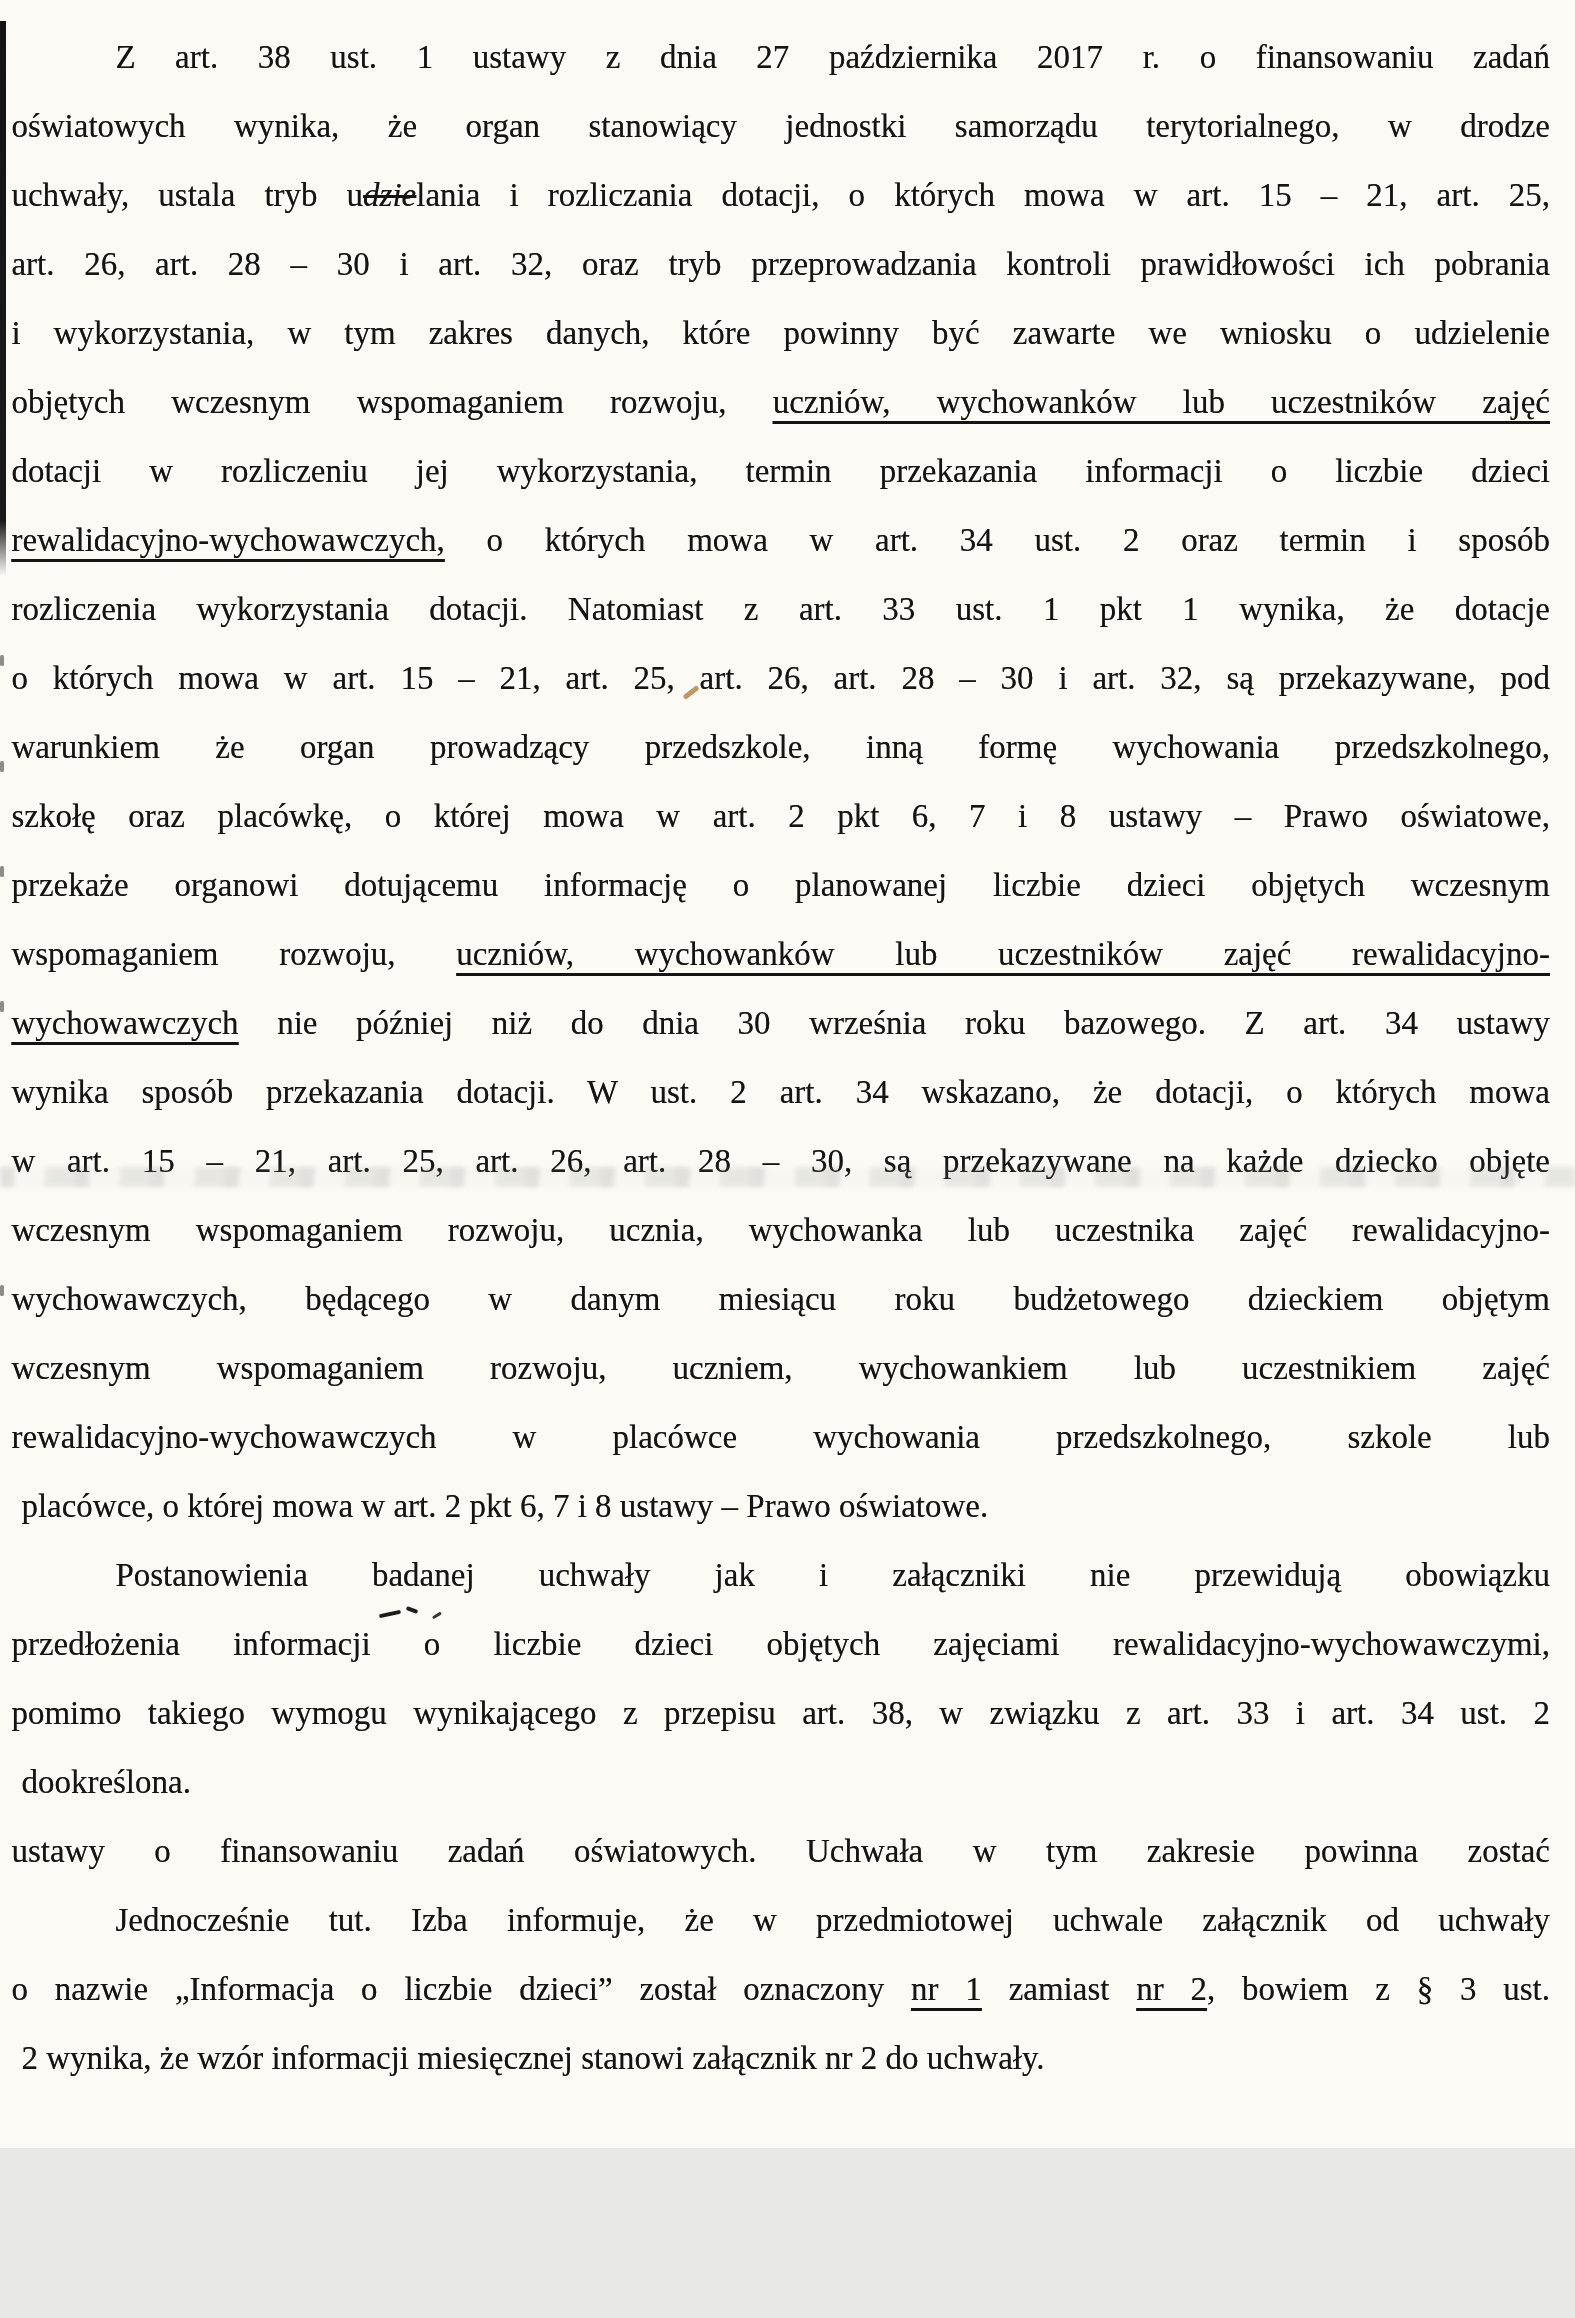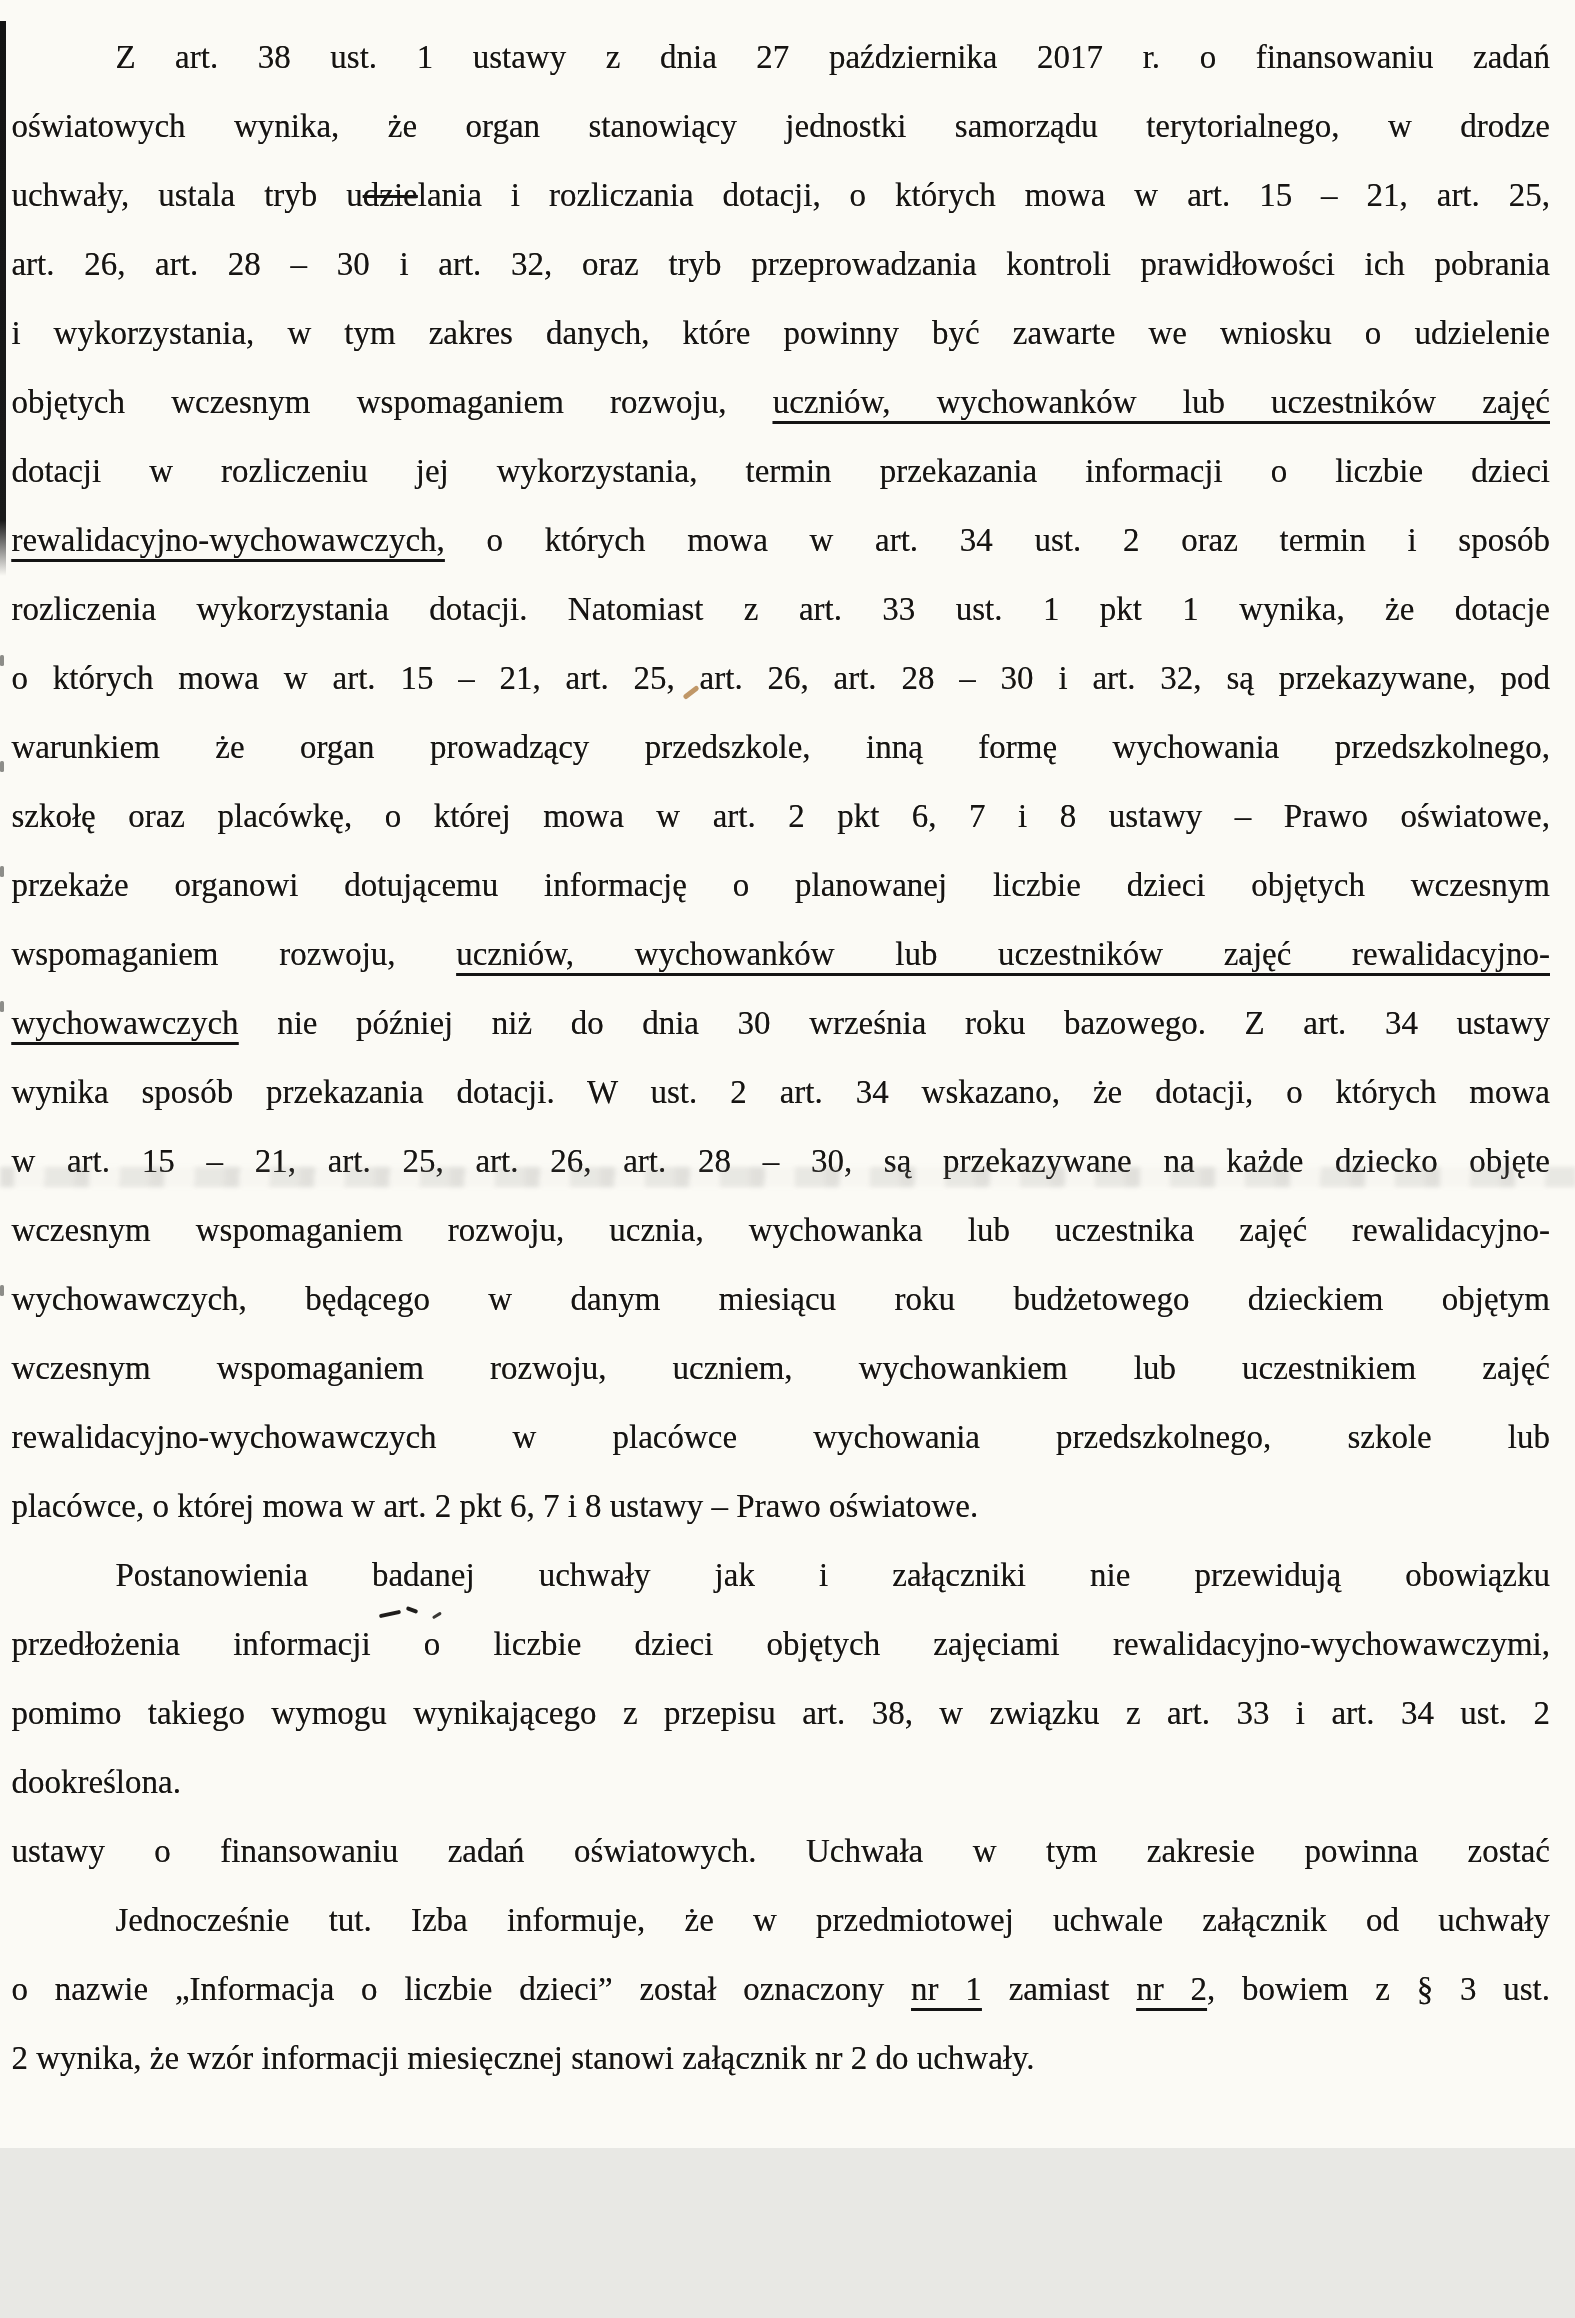--- a/index.html
+++ b/index.html
@@ -10,24 +10,24 @@
     color:#161412;
   }
   
   .doc {
     position:absolute; left:0; top:23px; width:1576px;
     padding:0 26px 0 11.4px; box-sizing:border-box;
     font-size:33px; line-height:69px;
     text-shadow:0 0 0.5px rgba(10,10,10,.6);
   }
   .line { height:69px; text-align:justify; text-align-last:justify; white-space:nowrap; }
-  .line.no-just { text-align-last:left; }
+  .line.no-just { text-align-last:left;margin-left:10px; }
   .line.indent { text-indent:104px; }
   .ul { text-decoration:underline; text-decoration-thickness:3.3px; text-underline-offset:8.1px; text-decoration-color:#141414; }
-  .strike { text-decoration:line-through; text-decoration-thickness:2.8px; }
+  .strike { text-decoration:line-through; text-decoration-thickness:2.8px;font-style:italic; }
 
   
   .edge-strip {
     position:absolute; left:0; top:21px; width:5.7px; height:555px;
     background:linear-gradient(to bottom,#141414 0%,#1a1a1a 90%,rgba(20,20,20,0) 100%);
   }
   .edge-speck { position:absolute; left:0; width:4.1px; height:11.4px; background:#8d8d89; border-radius:1.6px; }
   .scan-band {
     position:absolute; left:0; top:1165px; width:1576px; height:24.4px;
     background:repeating-linear-gradient(92deg,

